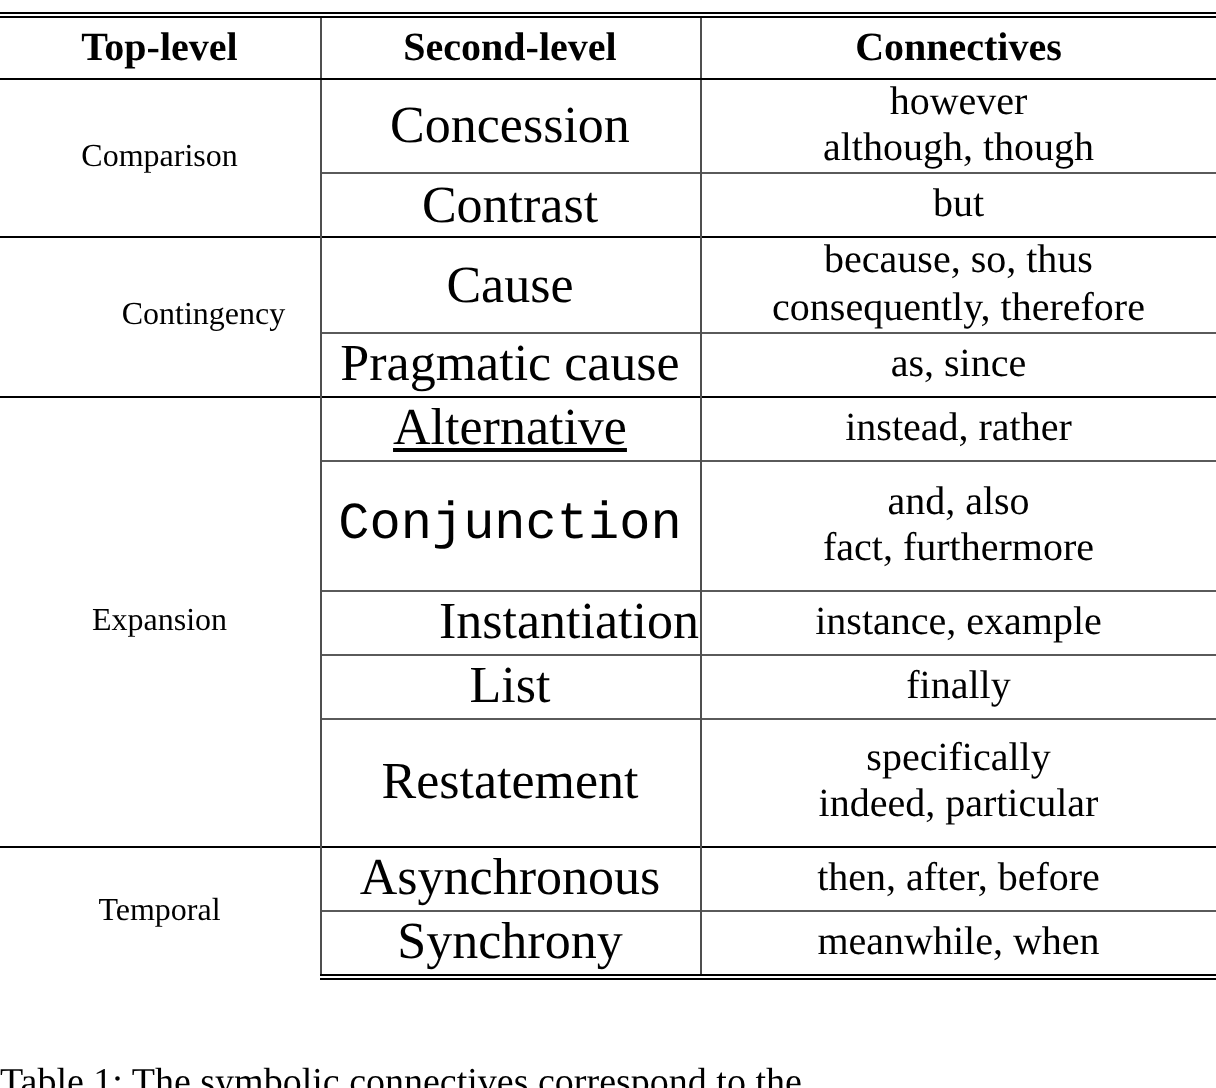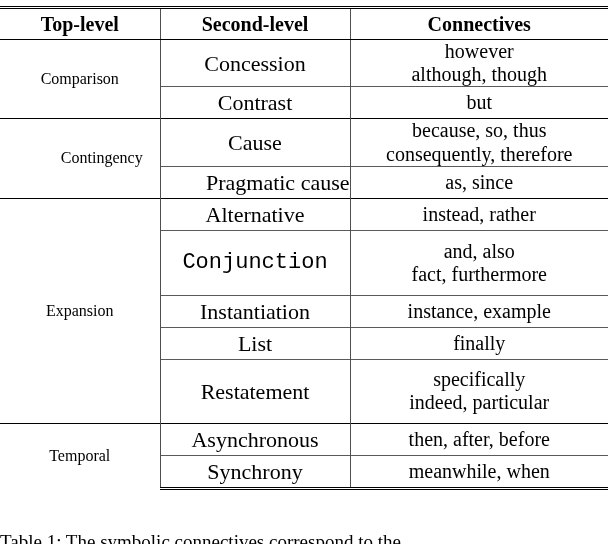--- a/index.html
+++ b/index.html
@@ -67,21 +67,21 @@
     padding-bottom: 2px;
   }
   thead tr.head-bottom th {
     border-bottom: 1.4px solid #000;
   }
 
   td.top-cell {
     font-size: 16px;
   }
   td.second-cell {
-    font-size: 22px;
+    font-size: 26px;
   }
   td.conn-cell {
     font-size: 20px;
   }
   .twoline {
     display: block;
     line-height: 1.16;
   }
 
   .caption {
@@ -133,38 +133,38 @@
 
       <tr>
         <td class="top-cell rule-full" rowspan="2" style="height:64px;padding-left:44px;">Contingency</td>
         <td class="second-cell vdiv-l rule-full">Cause</td>
         <td class="conn-cell vdiv-l rule-full">
           <span class="twoline">because, so, thus</span>
           <span class="twoline">consequently, therefore</span>
         </td>
       </tr>
       <tr>
-        <td class="second-cell vdiv-l rule-thin" style="height:31px;text-align:right;">Pragmatic cause</td>
+        <td class="second-cell vdiv-l rule-thin" style="height:31px;">Pragmatic cause</td>
         <td class="conn-cell vdiv-l rule-thin">as, since</td>
       </tr>
 
       <tr>
         <td class="top-cell rule-full" rowspan="5">Expansion</td>
-        <td class="second-cell vdiv-l rule-full" style="height:31px;">Alternative</td>
+        <td class="second-cell vdiv-l rule-full" style="height:31px;text-decoration:underline;">Alternative</td>
         <td class="conn-cell vdiv-l rule-full">instead, rather</td>
       </tr>
       <tr>
         <td class="second-cell vdiv-l rule-thin" style="height:64px;font-family:Liberation Mono, monospace;">Conjunction</td>
         <td class="conn-cell vdiv-l rule-thin">
           <span class="twoline">and, also</span>
           <span class="twoline">fact, furthermore</span>
         </td>
       </tr>
       <tr>
-        <td class="second-cell vdiv-l rule-thin" style="height:31px;">Instantiation</td>
+        <td class="second-cell vdiv-l rule-thin" style="height:31px;text-align:right;">Instantiation</td>
         <td class="conn-cell vdiv-l rule-thin">instance, example</td>
       </tr>
       <tr>
         <td class="second-cell vdiv-l rule-thin" style="height:31px;">List</td>
         <td class="conn-cell vdiv-l rule-thin">finally</td>
       </tr>
       <tr>
         <td class="second-cell vdiv-l rule-thin" style="height:63px;">Restatement</td>
         <td class="conn-cell vdiv-l rule-thin">
           <span class="twoline">specifically</span>

